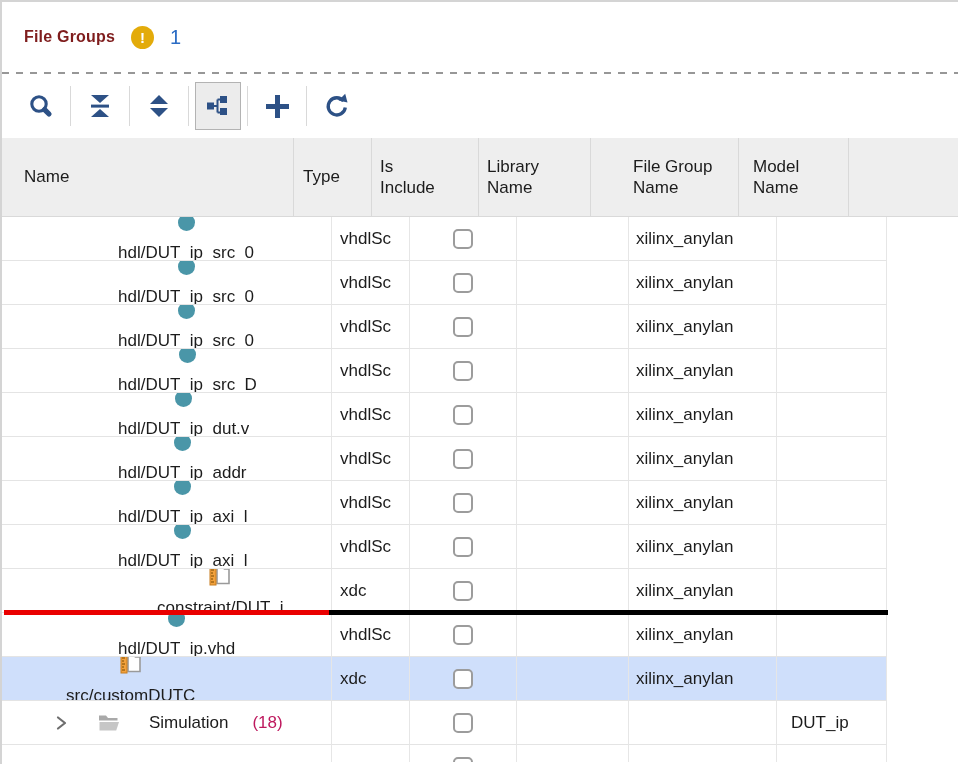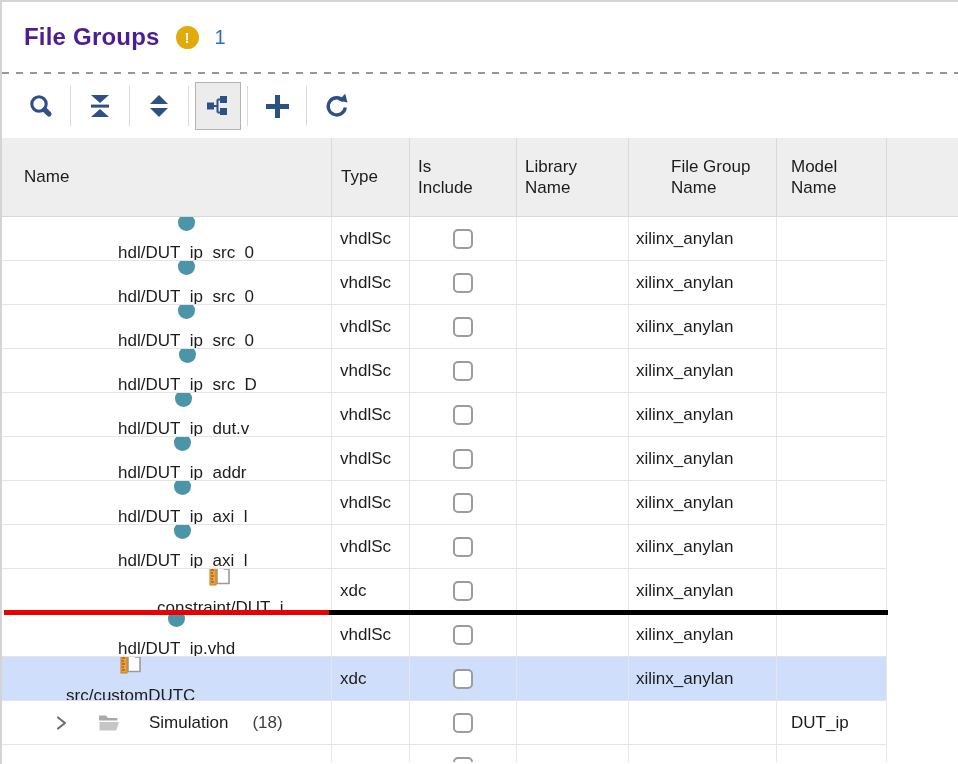--- a/index.html
+++ b/index.html
@@ -15,21 +15,21 @@
     border-left:2px solid #d4d4d4;
     border-top:2px solid #d4d4d4;
     position:relative;
     background:#fff;
   }
 
   
   .titlebar {
     height:70px; display:flex; align-items:center; padding-left:22px;
   }
-  .title { font-size:24px; font-weight:bold; color:#4c1d95; letter-spacing:0.2px; }
+  .title { font-size:16px; font-weight:bold; color:#7f1d1d; letter-spacing:0.2px; }
   .warn-badge {
     width:23px; height:23px; border-radius:50%;
     background:#e3ab0a; color:#fff; font-weight:bold; font-size:15px;
     display:flex; align-items:center; justify-content:center;
     margin-left:16px;
   }
   .warn-count { color:#2b6cc4; font-size:20px; margin-left:16px; }
 
   
   .dashed-sep {
@@ -50,21 +50,21 @@
   .thead {
     height:79px; background:#eeeeee; display:flex;
     border-bottom:1px solid #d9d9d9; width:958px;
   }
   .th {
     display:flex; align-items:center;
     border-right:1px solid #d9d9d9;
     font-size:17px; color:#1c1c1c; line-height:1.25;
   }
   .th-fill { flex:1; border-right:none; }
-  .col-name  { width:330px; }
+  .col-name  { width:292px; }
   .col-type  { width:78px;  }
   .col-inc   { width:107px; }
   .col-lib   { width:112px; }
   .col-fg    { width:148px; }
   .col-model { width:110px; }
   .th .hlabel { display:block; }
   .th.col-name  .hlabel { padding-left:22px; }
   .th.col-type  .hlabel { padding-left:9px; }
   .th.col-inc   .hlabel { padding-left:8px;  max-width:66px; }
   .th.col-lib   .hlabel { padding-left:8px;  max-width:86px; }
@@ -89,21 +89,21 @@
   .cell.c-lib   { width:112px; padding-left:8px; }
   .cell.c-fg    { width:148px; padding-left:7px; }
   .cell.c-model { width:110px; padding-left:14px; }
 
   .file-indent { padding-left:116px; display:flex; align-items:center; gap:12px; overflow:hidden;flex-direction:column; }
   .group-indent { padding-left:50px; display:flex; align-items:center; gap:28px; overflow:hidden; }
   .dot-icon {
     width:17px; height:17px; border-radius:50%; background:#4a96a8; flex:0 0 17px;
   }
   .name-text { overflow:hidden; white-space:nowrap; }
-  .count-text { color:#404040; margin-left:6px;text-align:center; }
+  .count-text { color:#be185d; margin-left:6px;text-align:center; }
 
   .checkbox {
     width:20px; height:20px; border:2px solid #9c9c9c; border-radius:5px;
     background:#fff; cursor:pointer; flex:0 0 20px;
   }
 
   
   .drag-line-red {
     position:absolute; left:2px; top:393px; width:325px; height:5px; background:#ea0000; z-index:5;
   }

